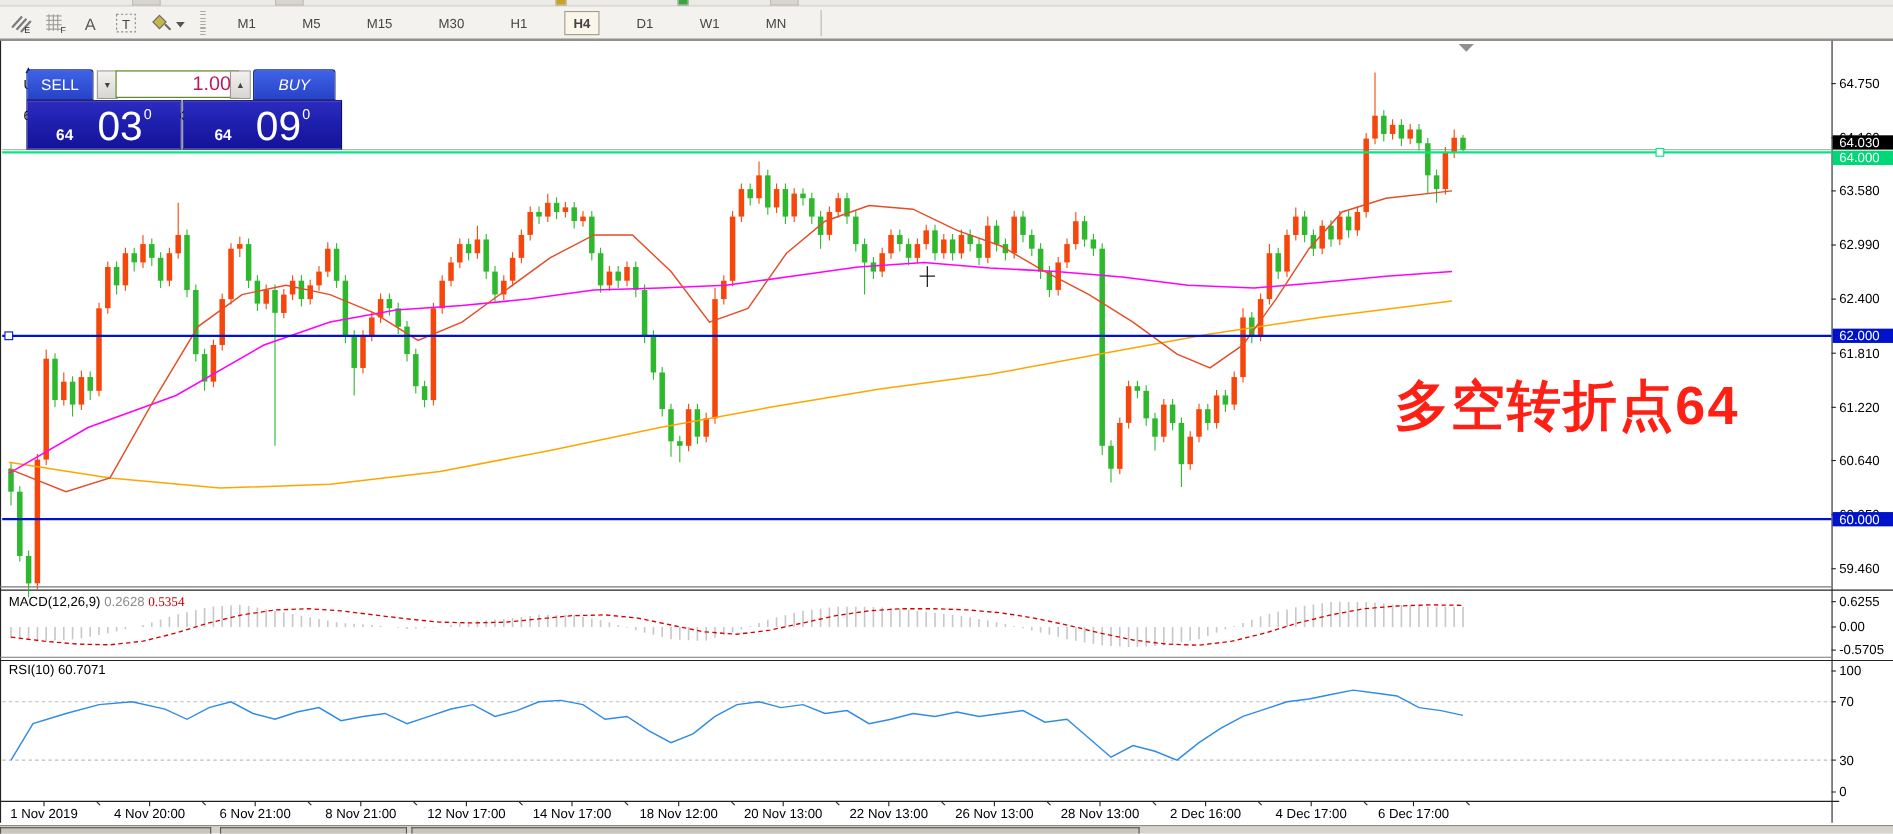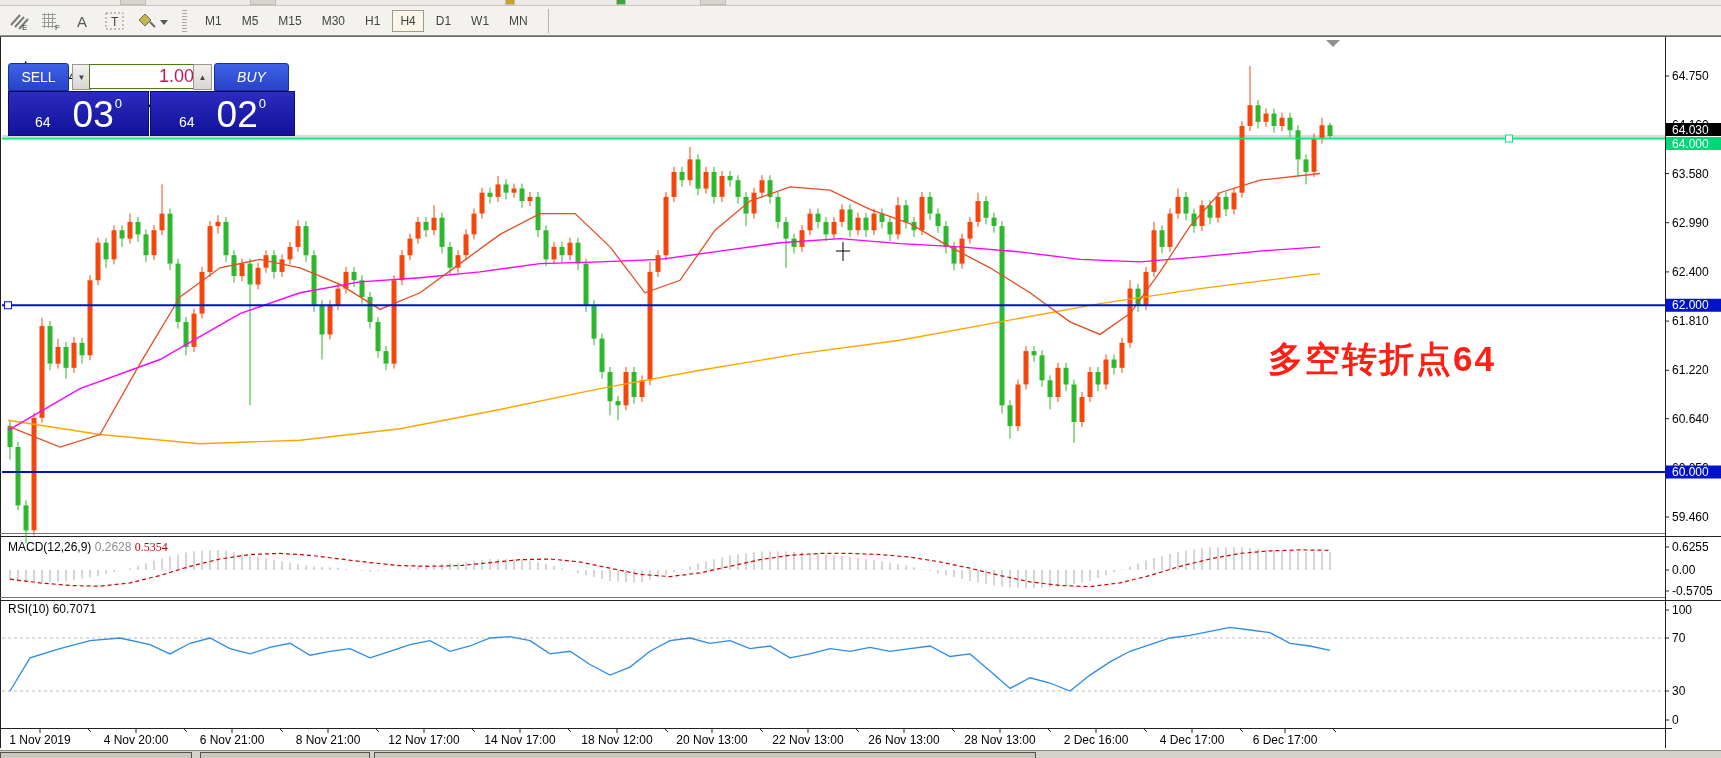--- a/index.html
+++ b/index.html
@@ -9,54 +9,54 @@
   #topstrip{position:absolute;left:0;top:0;width:1721px;height:5px;background:#ECEAE6;border-bottom:1px solid #C9C6C0;}
   #topstrip .nub{position:absolute;top:0;height:4px;background:#D8D5CF;border:1px solid #BFBCB6;border-top:none;}
   #topstrip .nub.green{background:#3DA53D;}
   #topstrip .nub.gold{background:#C9A227;}
   
   #toolbar{position:absolute;left:0;top:6px;width:1721px;height:29px;background:#F4F2EF;
            border-bottom:1px solid #8E8B85;display:flex;align-items:center;font-size:12px;color:#3A3A3A;}
   .tb-icon{width:26px;height:24px;margin-left:6px;display:flex;align-items:center;justify-content:center;position:relative;}
   .grip{width:5px;height:22px;margin:0 8px 0 10px;background:repeating-linear-gradient(#ABA89F 0 1px,transparent 1px 3px);}
   .vsep{width:1px;height:24px;background:#B9B6AF;margin:0 10px;}
-  .tf-btn{padding:3px 7px;margin:0 2px;color:#444;font-size:12px;cursor:default;border:1px solid transparent;}
-  .tf-btn.active{background:#FBF6EA;border:1px solid #A39B85;}
+  .tf-btn{padding:3px 7px;margin:0 13px;color:#444;font-size:12px;cursor:default;border:1px solid transparent;}
+  .tf-btn.active{background:#FBF6EA;border:1px solid #A39B85;font-weight:bold;}
   
   #chart-title{position:absolute;left:8px;top:42px;font-size:12px;color:#0B0B0B;white-space:pre;}
   #chart-title .arrow{font-size:9px;vertical-align:1px;}
   
-  #trade{position:absolute;left:8px;top:63px;width:285px;height:71px;padding-left:36px;}
+  #trade{position:absolute;left:24px;top:63px;width:285px;height:71px;padding-left:36px;}
   #trade .row1{position:absolute;left:0;top:0;width:285px;height:27px;}
   .trade-btn{position:absolute;top:0;height:26px;background:linear-gradient(#3E63E8,#2743C6);
              color:#fff;font-size:14px;display:flex;align-items:center;justify-content:center;
              border:1px solid #1B2E96;border-radius:3px 3px 0 0;}
   #sell-btn{left:0;width:59px;}
   #buy-btn{left:206px;width:73px;font-style:italic;}
   .spin{position:absolute;top:1px;width:17px;height:24px;background:linear-gradient(#F2F1EF,#D8D6D2);
         border:1px solid #9A978F;font-size:8px;color:#444;display:flex;align-items:center;justify-content:center;}
   #spin-dn{left:64px;}
   #spin-up{left:185px;}
   #vol-box{position:absolute;left:81px;top:1px;width:104px;height:22px;background:#fff;border:1px solid #4d7c0f;
            font-size:18px;color:#be185d;text-align:right;padding:1px 6px 0 0;}
   .big-panel{position:absolute;top:28px;height:43px;background:linear-gradient(#2B2BC0,#12129A);
              color:#fff;display:flex;align-items:flex-end;justify-content:center;border:1px solid #0B0B70;}
   #sell-panel{left:0;width:139px;}
   #buy-panel{left:142px;width:143px;}
-  .px-prefix{font-size:14px;font-weight:normal;margin:18px 1px 5px 0;}
+  .px-prefix{font-size:14px;font-weight:bold;margin:18px 1px 5px 0;}
   .px-main{font-size:37px;font-weight:normal;line-height:40px;margin-left:21px;}
   .px-sup{font-size:13px;margin:4px 0 0 1px;align-self:flex-start;}
   
   .pane-label{position:absolute;font-size:12px;color:#000;white-space:pre;}
   #macd-label{left:8px;top:540px;}
   #rsi-label{left:8px;top:602px;}
   .val-main{color:#8C8C8C;}
   .val-signal{color:#C40000;font-family:Liberation Serif, serif;}
   
-  #annotation{position:absolute;left:1268px;top:336px;font-size:35px;font-weight:bold;letter-spacing:2px;white-space:nowrap;}
+  #annotation{position:absolute;left:1268px;top:336px;font-size:49px;font-weight:bold;letter-spacing:2px;white-space:nowrap;}
   svg text{font-family:"Liberation Sans", sans-serif;}
   
   #bottomstrip{position:absolute;left:0;top:750px;width:1721px;height:8px;background:#D6D3CC;border-top:1px solid #8E8B85;}
   #bottomstrip .seg{position:absolute;top:1px;height:7px;background:#C9C6BE;border:1px solid #55534E;border-bottom:none;}
 </style>
 </head>
 <body>
 
 <div id="app">
 
@@ -770,21 +770,21 @@
       <div class="spin" id="spin-up">▲</div>
       <div class="trade-btn" id="buy-btn">BUY</div>
     </div>
     <div class="big-panel" id="sell-panel">
       <span class="px-prefix">64</span>
       <span class="px-main">03</span>
       <span class="px-sup">0</span>
     </div>
     <div class="big-panel" id="buy-panel">
       <span class="px-prefix">64</span>
-      <span class="px-main">02</span>
+      <span class="px-main">09</span>
       <span class="px-sup">0</span>
     </div>
   </div>
 
   <div class="pane-label" id="macd-label"><span>MACD(12,26,9)</span> <span class="val-main">0.2628</span> <span class="val-signal">0.5354</span></div>
   <div class="pane-label" id="rsi-label"><span>RSI(10)</span> <span>60.7071</span></div>
 
   <div id="annotation" style="color: rgb(255, 32, 21);">多空转折点64</div>
 
   <div id="bottomstrip">

